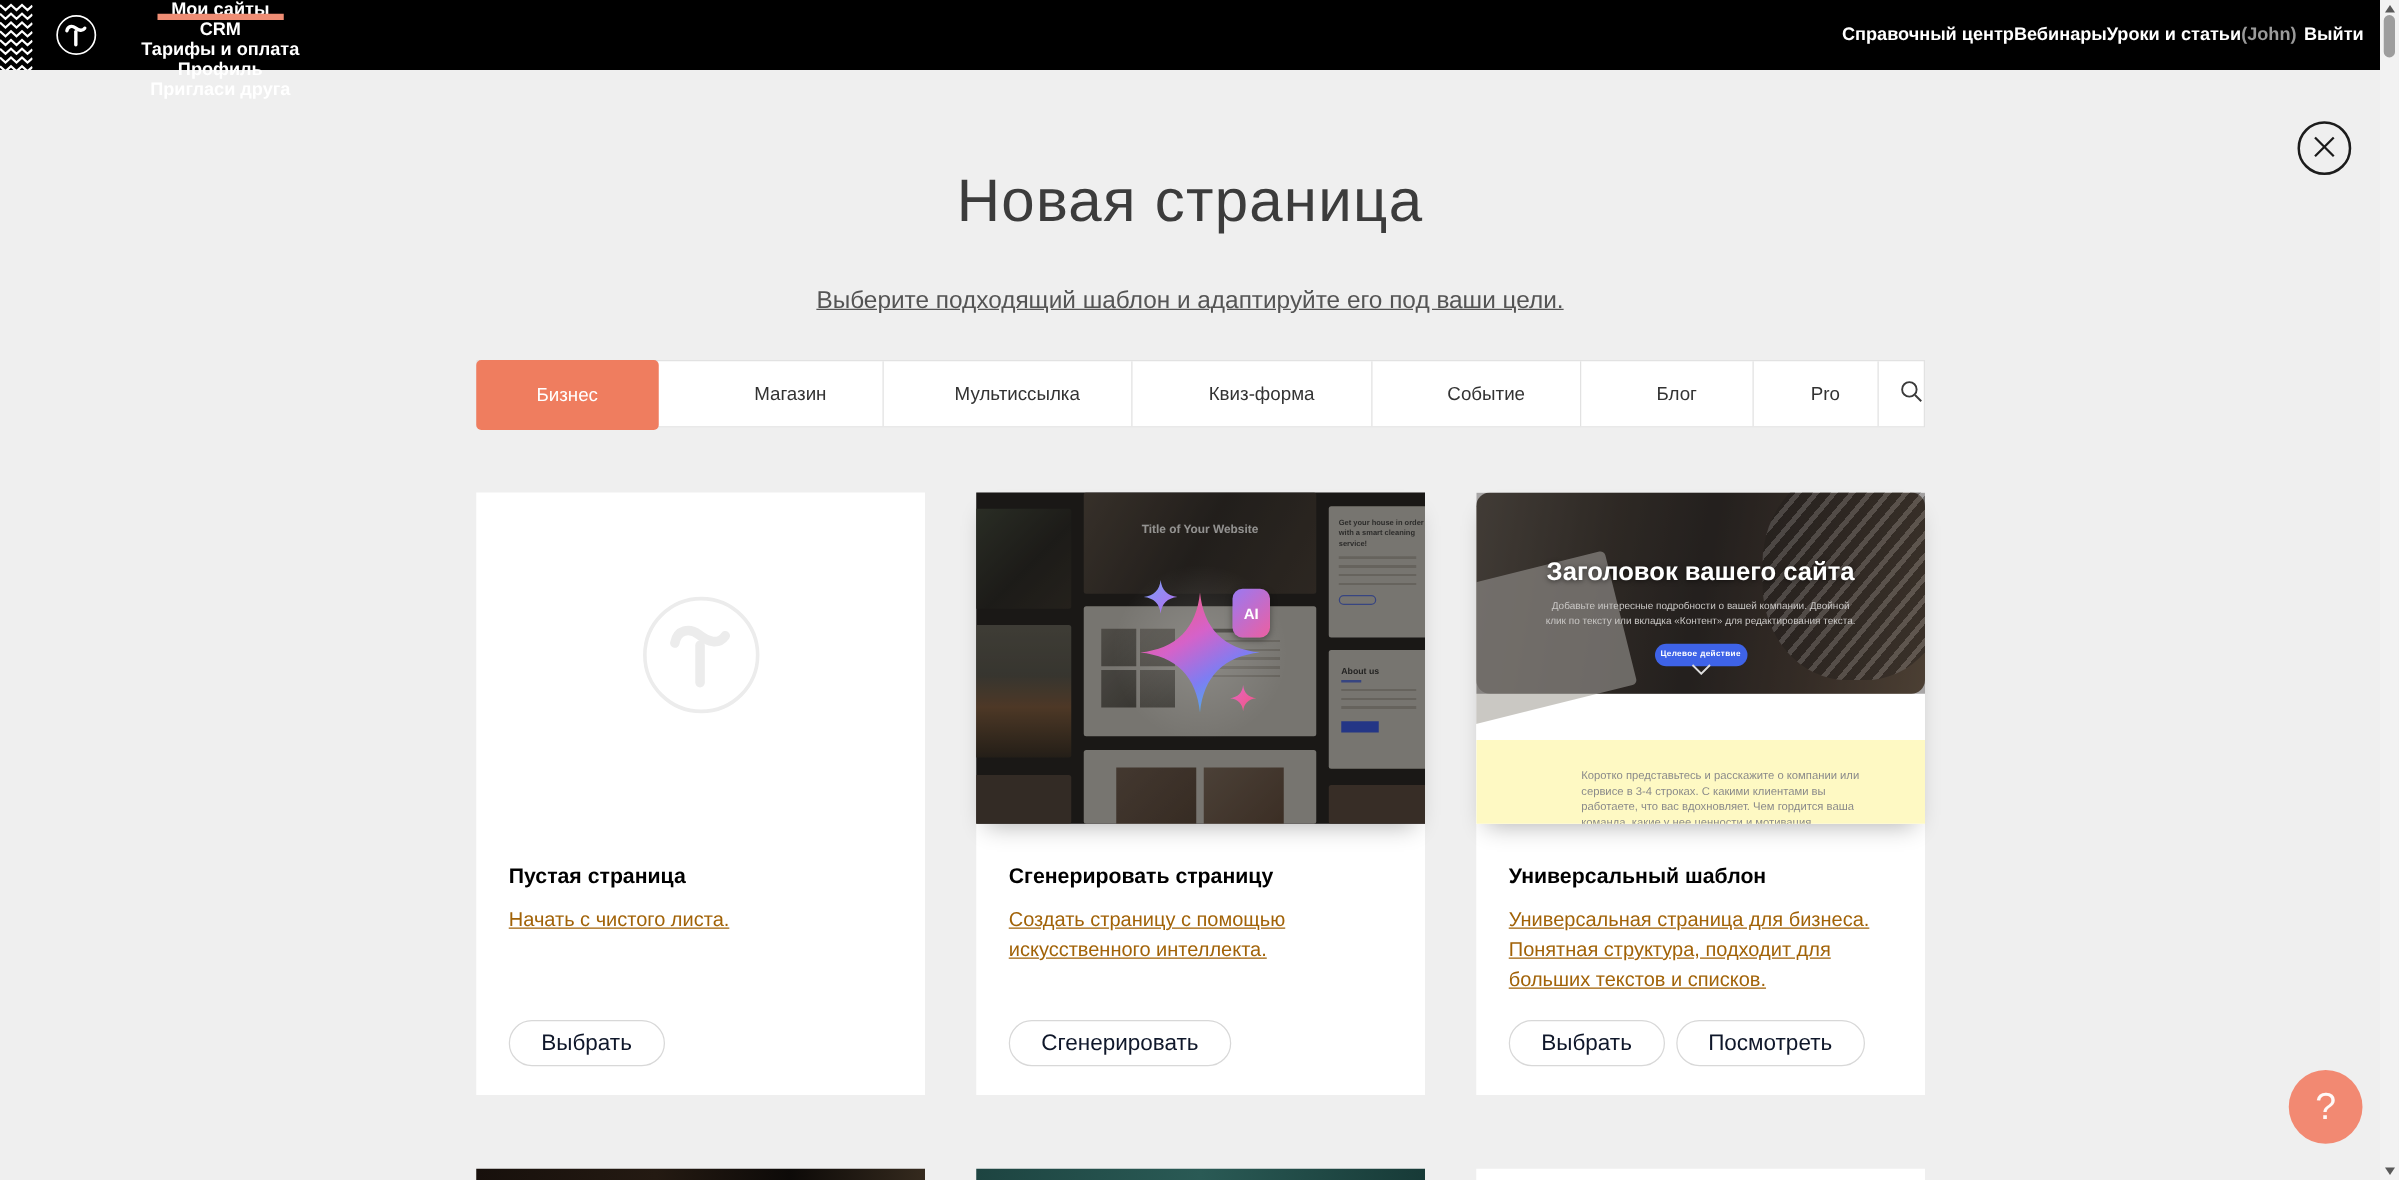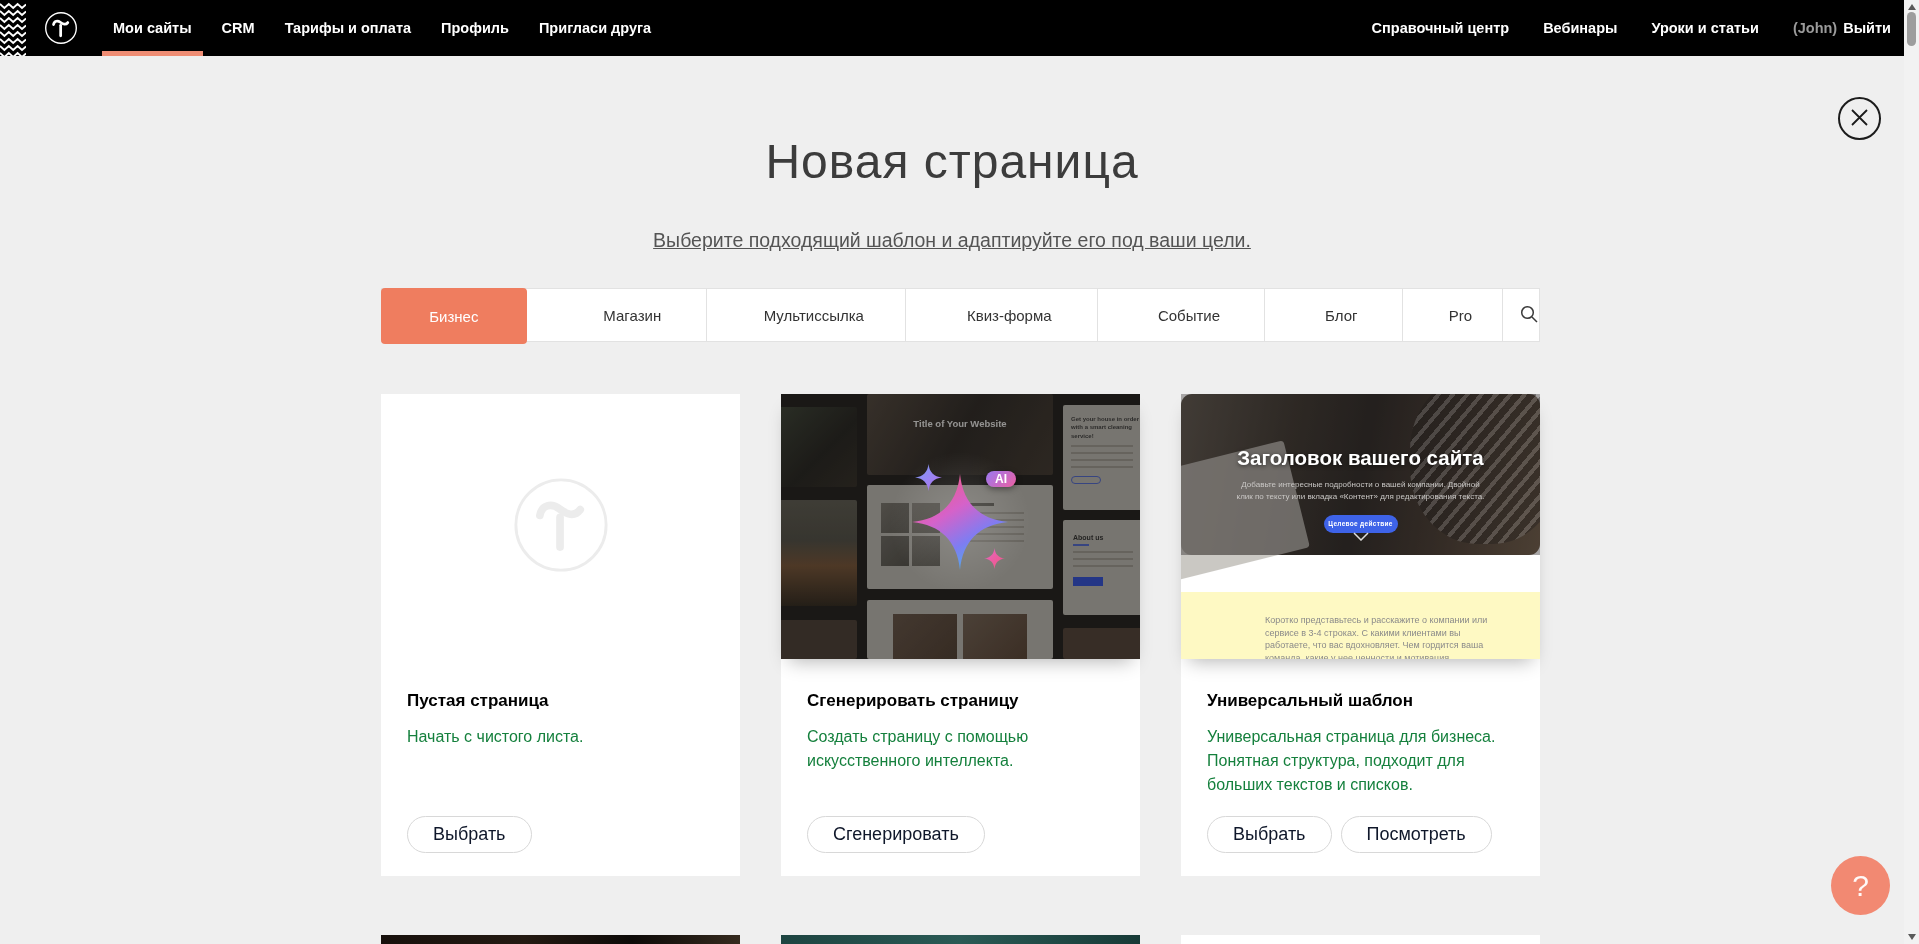--- a/index.html
+++ b/index.html
@@ -4,26 +4,26 @@
 <style>
   * { box-sizing: border-box; margin: 0; padding: 0; }
   html,body { width:1919px; height:944px; overflow:hidden; }
   body { background:#efefef; font-family:"Liberation Sans", sans-serif; position:relative; }
 
   
   .navbar { position:absolute; top:0; left:0; width:1904px; height:56px; background:#000;
             display:flex; align-items:center; }
   .zigzag { width:26px; height:56px; flex:0 0 auto; }
   .logo { margin-left:18px; width:34px; height:34px; flex:0 0 auto; cursor:pointer; }
-  .nav-left { display:flex; align-items:center; height:100%; margin-left:20px; }
+  .nav-left { display:flex; align-items:center; height:100%; margin-left:20px;flex-direction:column; }
   .nav-item { color:#fff; font-size:14.5px; font-weight:700; padding:0 15px; height:100%;
               display:flex; align-items:center; position:relative; cursor:pointer; white-space:nowrap; }
   .nav-item.active::after { content:""; position:absolute; left:4px; right:4px; bottom:0;
               height:5px; background:#ef8d74; }
-  .nav-right { margin-left:auto; margin-right:13px; display:flex; align-items:center; gap:34px; }
+  .nav-right { margin-left:auto; margin-right:13px; display:flex; align-items:center; }
   .nav-right .nav-item { padding:0; height:auto; }
   .user-name { color:#9a9a9a; margin-right:6px; }
 
   
   .close-btn { position:absolute; left:1838px; top:97px; width:43px; height:43px; border-radius:50%;
                border:2px solid #1c1c1c; background:transparent; display:flex; align-items:center;
                justify-content:center; cursor:pointer; }
 
   
   .page-title { position:absolute; top:134px; left:0; right:15px; text-align:center;
@@ -40,41 +40,41 @@
   .tab.active { background:#ef7d5f; color:#fff; border:none; border-radius:4px;
                 margin:-1px 16px -1px -1px; height:56px; }
 
   
   .grid { position:absolute; left:381px; top:394px; display:flex; gap:41px; }
   .card { width:359px; height:482px; background:#fff; position:relative; }
   .card-img { height:265px; position:relative; overflow:hidden; }
   .card-img.shadowed { box-shadow:0 10px 18px -8px rgba(0,0,0,.3); z-index:1; }
   .card-body { padding:32px 26px 0 26px; }
   .card-title { font-size:17px; font-weight:700; color:#000; }
-  .card-desc { margin-top:14px; font-size:16px; color:#15803d; line-height:1.5; width:94%; }
+  .card-desc { margin-top:14px; font-size:16px; color:#a16207; line-height:1.5; width:94%;text-decoration:underline; }
   .card-actions { position:absolute; left:26px; bottom:23px; display:flex; gap:9px; }
   .btn { height:37px; padding:0 25px; border-radius:19px; border:1px solid #d8d8d8; background:#fff;
          font-size:18px; color:#0f172a; display:flex; align-items:center; cursor:pointer;
          font-family:inherit; white-space:nowrap; }
 
   
   .blank-area { display:flex; align-items:center; justify-content:center; height:265px; }
 
   
   .collage { background:#1f1d1b; }
   .tile { position:absolute; border-radius:2px; overflow:hidden; }
   .t-light { background:#a9a59f; }
   .lines { background-image:repeating-linear-gradient(to bottom,#8f8b84 0,#8f8b84 2px,transparent 2px,transparent 7px); }
   .collage-overlay { position:absolute; inset:0; background:rgba(16,14,13,.32); }
   .glow { position:absolute; left:99px; top:48px; width:160px; height:160px;
           background:radial-gradient(circle, rgba(255,255,255,.16), transparent 62%); }
   .star-big { position:absolute; left:131px; top:80px; }
   .star-s1 { position:absolute; left:134px; top:70px; }
   .star-s2 { position:absolute; left:203px; top:154px; }
-  .ai-badge { position:absolute; left:205px; top:77px; width:30px; height:16px; border-radius:8px;
+  .ai-badge { position:absolute; left:205px; top:77px; width:30px; height:39px; border-radius:8px;
               background:linear-gradient(135deg,#9a79f2,#ec5fa1); color:#fff; font-size:12px;
               font-weight:700; display:flex; align-items:center; justify-content:center;
               box-shadow:0 2px 6px rgba(0,0,0,.4); }
   .tile-title { position:absolute; left:0; right:0; top:24px; text-align:center; font-size:9.5px;
                 font-weight:600; color:rgba(255,255,255,.78); }
   .tiny-head { font-size:6px; font-weight:700; color:#3a3a3a; line-height:1.4; }
   .tiny-head2 { font-size:7px; font-weight:700; color:#2e2e2e; }
   .pill-o { width:30px; height:8px; border:1px solid #4a5fb8; border-radius:4px; margin-top:5px; }
   .btn-blue-s { width:30px; height:9px; background:#2f49c0; margin-top:6px; }
   .ph { background:linear-gradient(135deg,#6e6a64,#55524c); }

